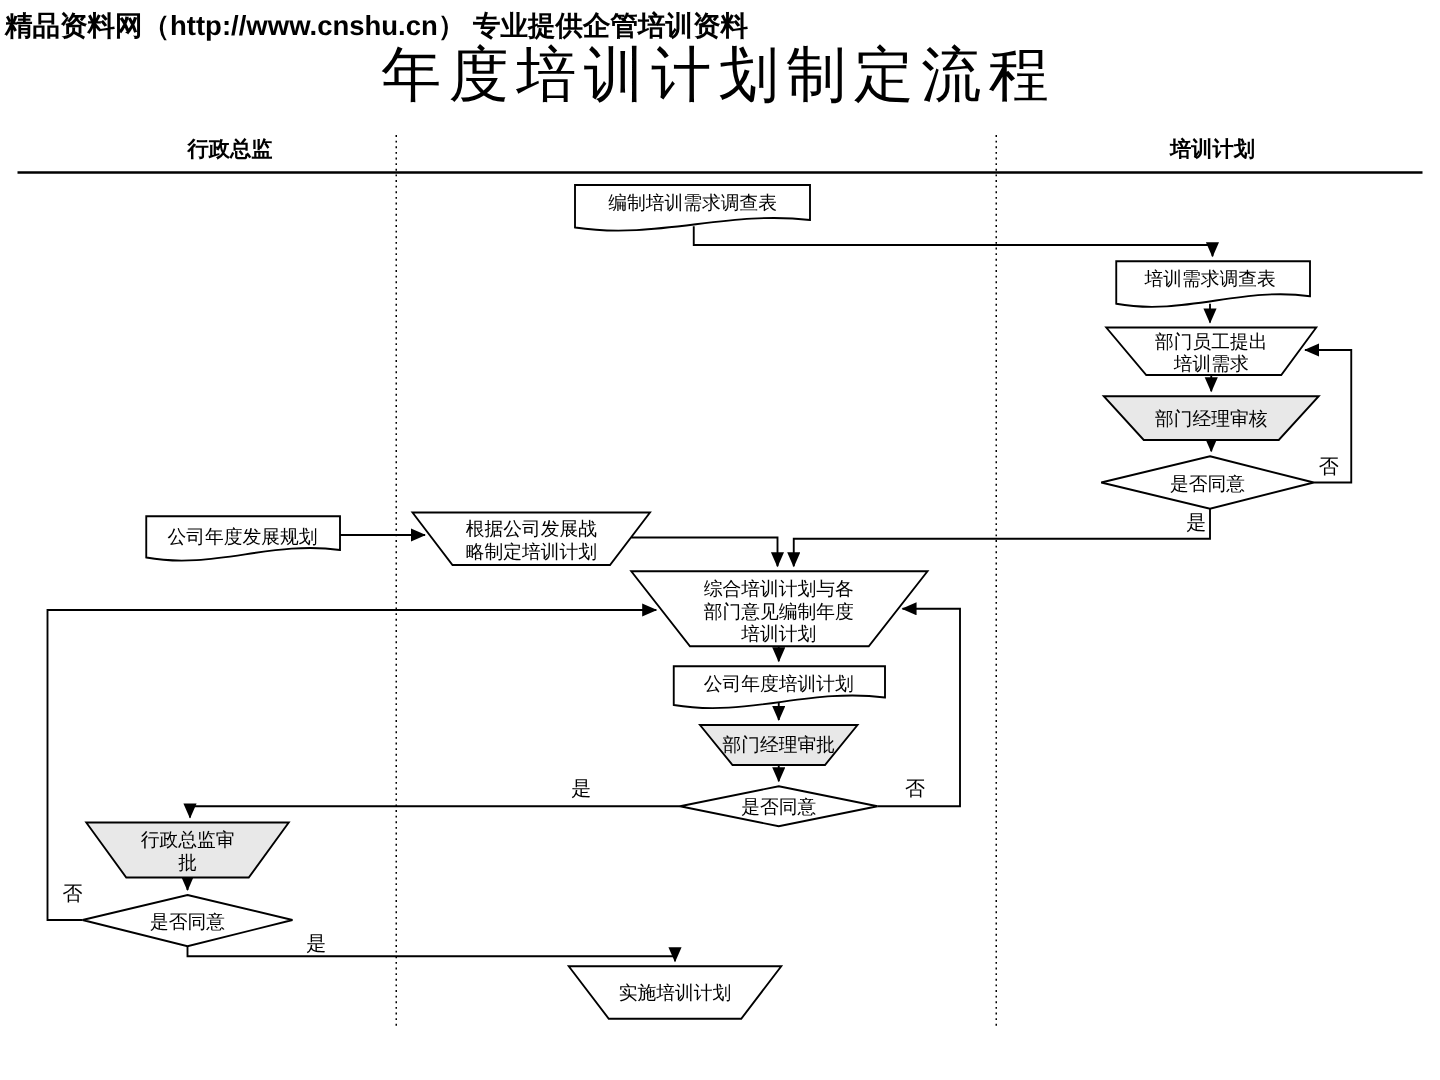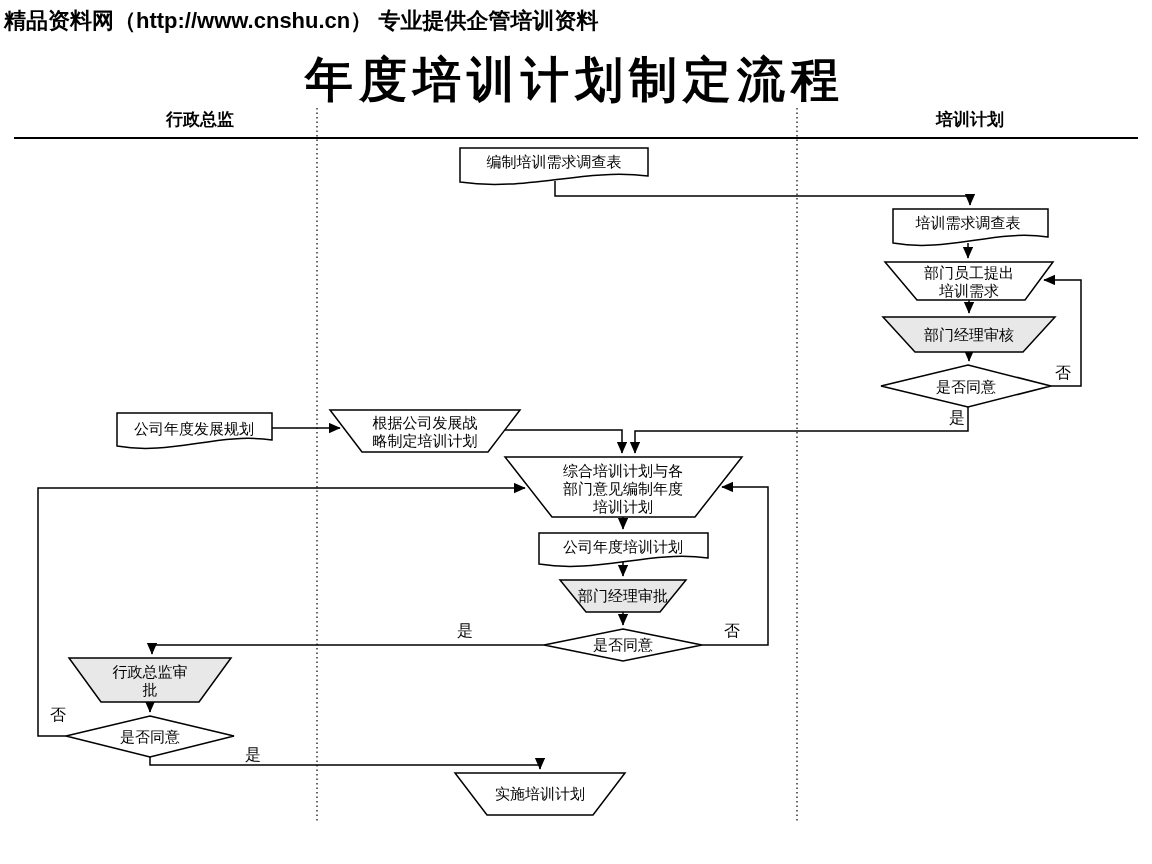--- a/index.html
+++ b/index.html
@@ -1,35 +1,35 @@
 <!DOCTYPE html>
 <html><head>
 <meta charset="utf-8">
 <style>
   html,body{margin:0;padding:0;background:#fff;}
   body{width:1152px;height:864px;position:relative;overflow:hidden;
        font-family:"Liberation Sans",sans-serif;color:#000;}
   .abs{position:absolute;}
   .watermark{left:4px;top:6px;font-size:22px;font-weight:bold;
              letter-spacing:0px;white-space:nowrap;}
-  .title{left:575px;top:48px;transform:translateX(-50%);
+  .title{left:575px;top:28px;transform:translateX(-50%);
          font-family:"Liberation Serif","DejaVu Serif",serif;
-         font-size:48px;font-weight:700;letter-spacing:6px;white-space:nowrap;}
+         font-size:48px;font-weight:400;letter-spacing:6px;white-space:nowrap;}
   .lane-label{top:108px;transform:translateX(-50%);font-size:17px;
               font-weight:bold;white-space:nowrap;}
   svg{position:absolute;left:0;top:0;}
   svg text{font-family:"Liberation Sans",sans-serif;font-size:15px;}
   svg text.edge{font-size:16px;}
 </style>
 </head>
 <body>
 
 <div class="abs watermark">精品资料网（http://www.cnshu.cn） 专业提供企管培训资料</div>
 <div class="abs title">年度培训计划制定流程</div>
-<div class="abs lane-label" style="left:200px;">行政总监</div>
+<div class="abs lane-label" style="left:184px;">行政总监</div>
 <div class="abs lane-label" style="left:557px;margin-top:43px;">人力资源部</div>
 <div class="abs lane-label" style="left:970px;">培训计划</div>
 
 <svg width="1152" height="864" viewBox="0 0 1152 864">
   <defs>
     <marker id="arr" markerWidth="9" markerHeight="8" refX="7.5" refY="3.5" orient="auto">
       <path d="M0,0 L8,3.5 L0,7 Z" fill="#000"></path>
     </marker>
   </defs>
 

